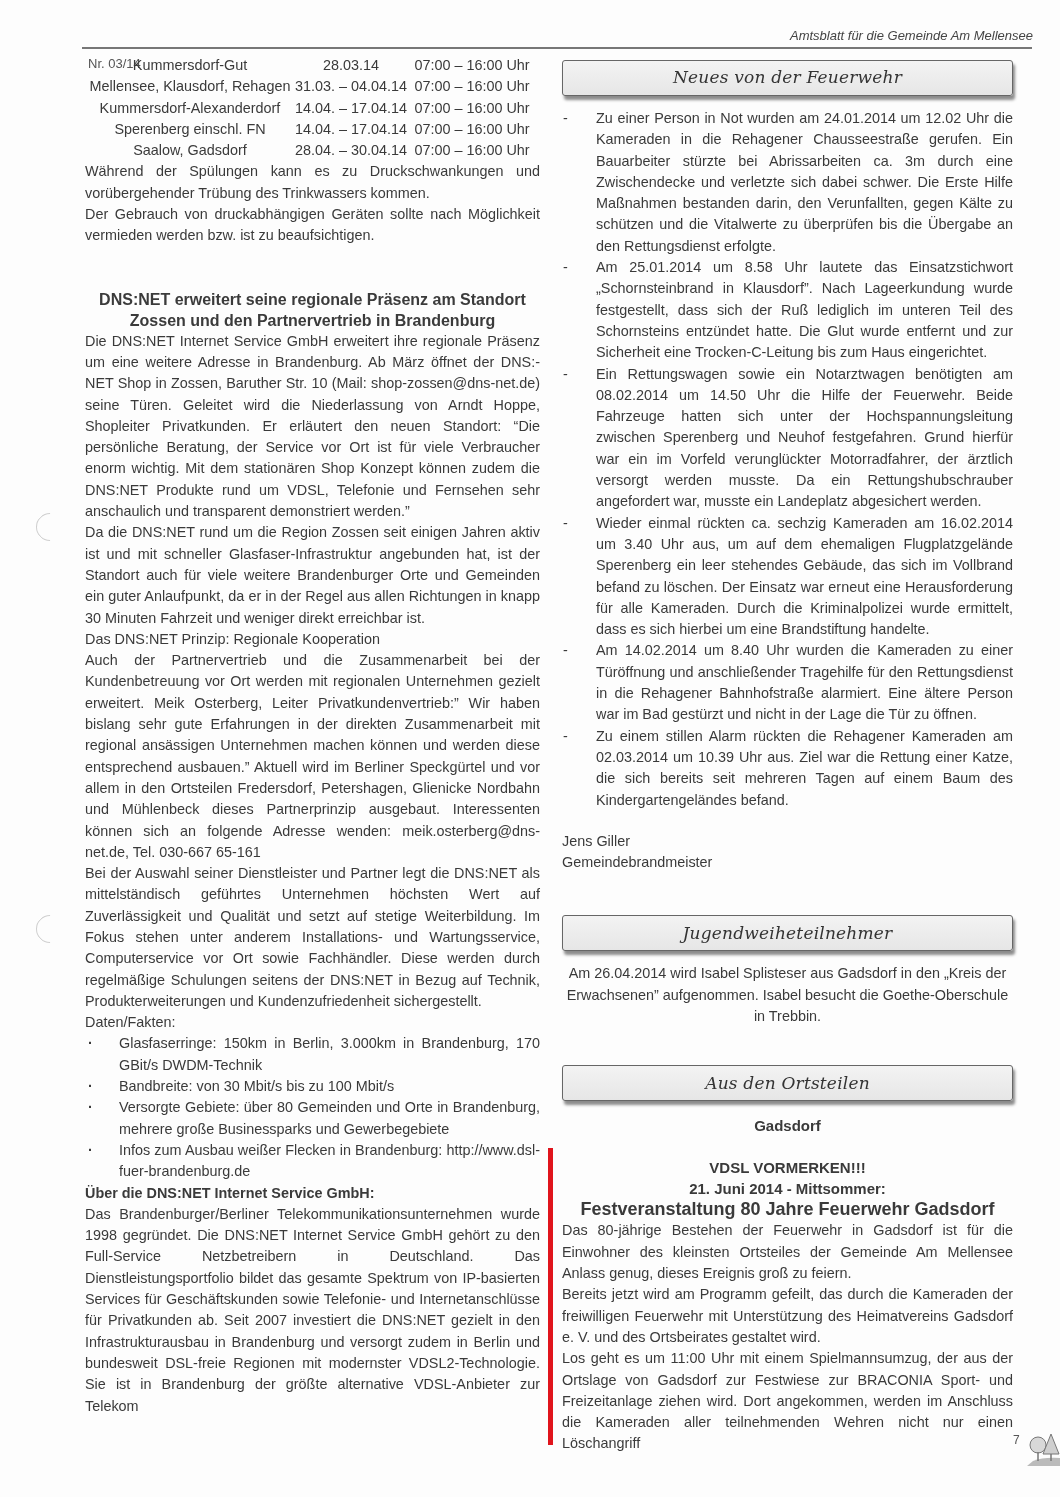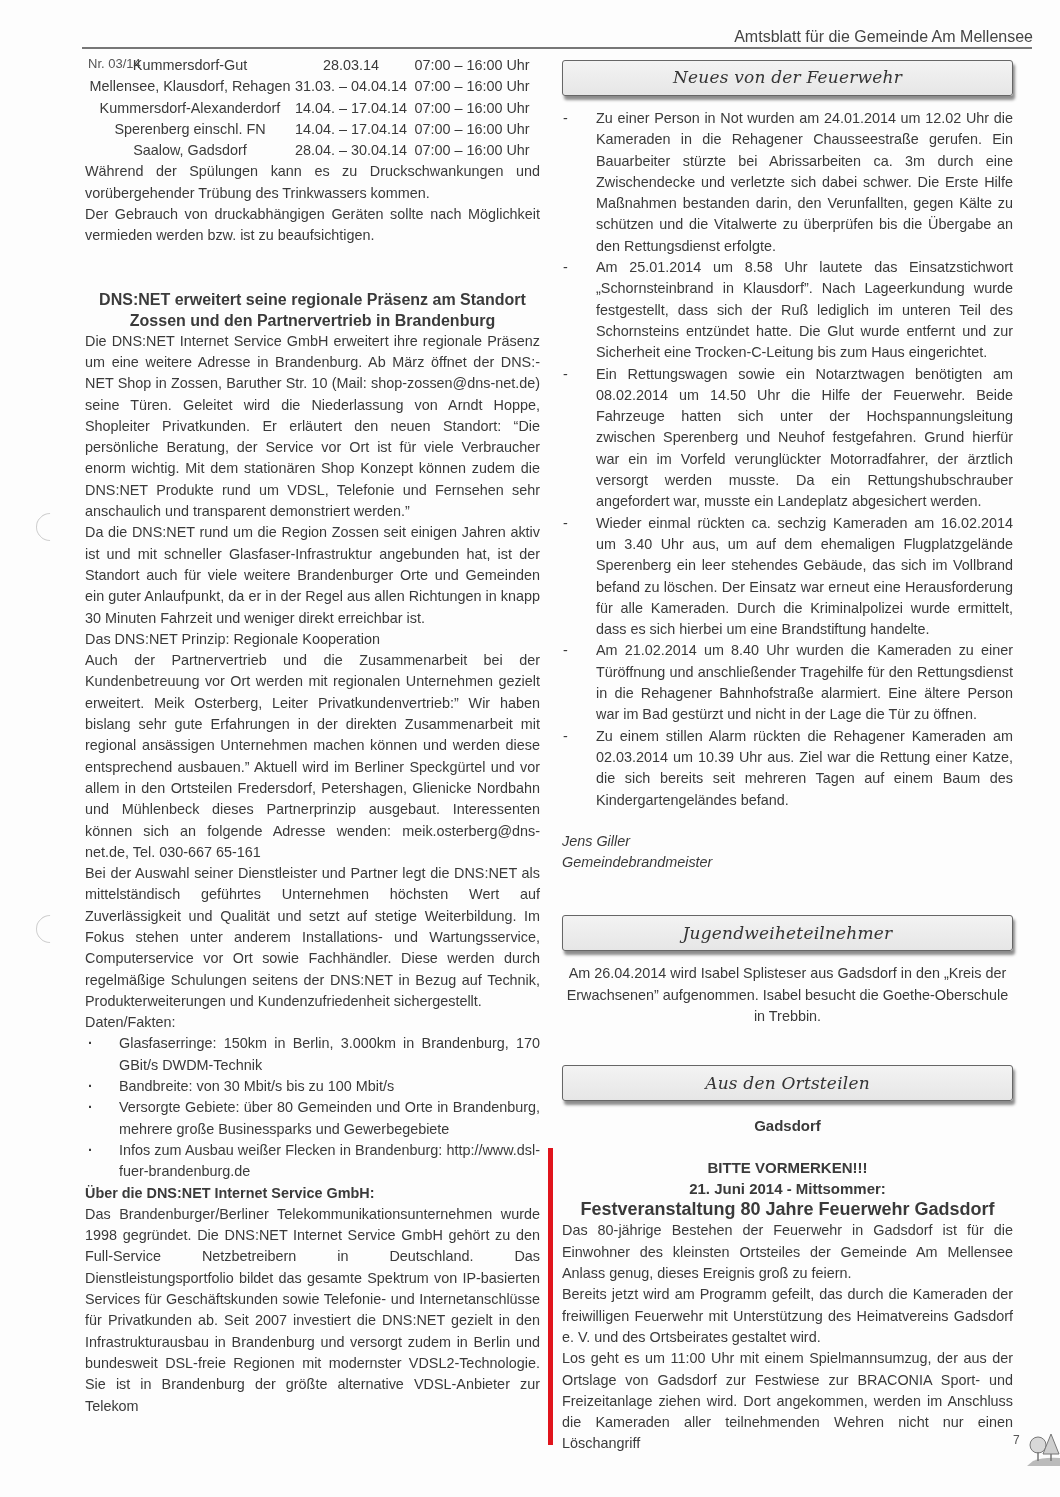--- a/index.html
+++ b/index.html
@@ -1,39 +1,39 @@
 <!DOCTYPE html>
 <html><head>
 <meta charset="utf-8">
 <style>
   html, body { margin:0; padding:0; }
   body { width:1060px; height:1497px; background:#fdfdfd; position:relative; overflow:hidden;
          font-family:"Liberation Sans", "DejaVu Sans", sans-serif; color:#3a3a3a; }
   .hdr-left { position:absolute; left:88px; top:28px; font-size:13px; color:#555;margin-top:28px; }
-  .hdr-right { position:absolute; right:27px; top:28px; font-size:16px; color:#444; }
+  .hdr-right { position:absolute; right:27px; top:28px; font-size:13px; color:#444;font-style:italic; }
   .hdr-rule { position:absolute; left:82px; right:28px; top:47px; height:2px; background:#777; }
   .col { position:absolute; font-size:14.4px; line-height:21.3px; }
   .col-left { left:85px; top:55px; width:455px; }
   .col-right { left:562px; top:60px; width:451px; }
   .sched { display:grid; grid-template-columns:210px 112px 130px;text-align:center; }
   .sched span { white-space:nowrap; }
   p { margin:0; text-align:justify; }
   .h-bold { font-weight:bold; text-align:center; font-size:16px; line-height:21px; color:#3b3b3b; }
   .sub-bold { font-weight:bold; font-size:14.4px; }
   ul.dots { list-style:none; margin:0; padding:0; }
   ul.dots li { position:relative; padding-left:34px; text-align:justify; }
   ul.dots li::before { content:"·"; position:absolute; left:3px; font-weight:bold; }
   ul.dash { list-style:none; margin:0; padding:0; }
   ul.dash li { position:relative; padding-left:34px; text-align:justify; }
   ul.dash li::before { content:"-"; position:absolute; left:1px; }
   .banner { position:relative; height:34px; margin:0 0 12px 0; border:1.5px solid #666; border-radius:3px;
             background:linear-gradient(#f3f3f3,#e6e6e6); box-shadow:2px 4px 3px rgba(0,0,0,0.45);
             display:flex; align-items:center; justify-content:center; }
   .banner span { font-family:"DejaVu Serif", serif; font-style:italic; font-size:17px; color:#333; letter-spacing:0.2px; }
-  .sig { font-style:italic; }
+  .sig { }
   .center-bold { text-align:center; font-weight:bold; }
   .red-bar { position:absolute; left:548px; top:1148px; width:5px; height:297px; background:#e0141c; }
   .page-num { position:absolute; left:1013px; top:1433px; font-size:12px; color:#555; }
   .tree-icon { position:absolute; left:1027px; top:1430px; width:33px; height:36px; }
   .punch { position:absolute; width:26px; height:26px; border-radius:50%; border:1.5px solid #cfcfcf;
            border-right-color:transparent; border-top-color:transparent; transform:rotate(0deg); }
 </style>
 </head>
 <body>
 
@@ -87,40 +87,40 @@
 
 <div class="col col-right">
   <div class="banner">
     <span>Neues von der Feuerwehr</span>
   </div>
   <ul class="dash">
     <li>Zu einer Person in Not wurden am 24.01.2014 um 12.02 Uhr die Kameraden in die Rehagener Chausseestraße gerufen. Ein Bauarbeiter stürzte bei Abrissarbeiten ca. 3m durch eine Zwischendecke und verletzte sich dabei schwer. Die Erste Hilfe Maßnahmen bestanden darin, den Verunfallten, gegen Kälte zu schützen und die Vitalwerte zu überprüfen bis die Übergabe an den Rettungsdienst erfolgte.</li>
     <li>Am 25.01.2014 um 8.58 Uhr lautete das Einsatzstichwort „Schornsteinbrand in Klausdorf”. Nach Lageerkundung wurde festgestellt, dass sich der Ruß lediglich im unteren Teil des Schornsteins entzündet hatte. Die Glut wurde entfernt und zur Sicherheit eine Trocken-C-Leitung bis zum Haus eingerichtet.</li>
     <li>Ein Rettungswagen sowie ein Notarztwagen benötigten am 08.02.2014 um 14.50 Uhr die Hilfe der Feuerwehr. Beide Fahrzeuge hatten sich unter der Hochspannungsleitung zwischen Sperenberg und Neuhof festgefahren. Grund hierfür war ein im Vorfeld verunglückter Motorradfahrer, der ärztlich versorgt werden musste. Da ein Rettungshubschrauber angefordert war, musste ein Landeplatz abgesichert werden.</li>
     <li>Wieder einmal rückten ca. sechzig Kameraden am 16.02.2014 um 3.40 Uhr aus, um auf dem ehemaligen Flugplatzgelände Sperenberg ein leer stehendes Gebäude, das sich im Vollbrand befand zu löschen. Der Einsatz war erneut eine Herausforderung für alle Kameraden. Durch die Kriminalpolizei wurde ermittelt, dass es sich hierbei um eine Brandstiftung handelte.</li>
-    <li>Am 21.02.2014 um 8.40 Uhr wurden die Kameraden zu einer Türöffnung und anschließender Tragehilfe für den Rettungsdienst in die Rehagener Bahnhofstraße alarmiert. Eine ältere Person war im Bad gestürzt und nicht in der Lage die Tür zu öffnen.</li>
+    <li>Am 14.02.2014 um 8.40 Uhr wurden die Kameraden zu einer Türöffnung und anschließender Tragehilfe für den Rettungsdienst in die Rehagener Bahnhofstraße alarmiert. Eine ältere Person war im Bad gestürzt und nicht in der Lage die Tür zu öffnen.</li>
     <li>Zu einem stillen Alarm rückten die Rehagener Kameraden am 02.03.2014 um 10.39 Uhr aus. Ziel war die Rettung einer Katze, die sich bereits seit mehreren Tagen auf einem Baum des Kindergartengeländes befand.</li>
   </ul>
   <div style="height:20px"></div>
   <p class="sig">Jens Giller</p>
   <p class="sig">Gemeindebrandmeister</p>
 
   <div style="height:42px"></div>
   <div class="banner" style="">
     <span>Jugendweiheteilnehmer</span>
   </div>
   <p style="text-align:center">Am 26.04.2014 wird Isabel Splisteser aus Gadsdorf in den „Kreis der Erwachsenen” aufgenommen. Isabel besucht die Goethe-Oberschule in Trebbin.</p>
 
   <div style="height:38px"></div>
   <div class="banner" style="margin-bottom:14px">
     <span>Aus den Ortsteilen</span>
   </div>
   <p class="center-bold" style="font-size:15px">Gadsdorf</p>
   <div style="height:20px"></div>
-  <p class="center-bold" style="font-size:15px">BITTE VORMERKEN!!!</p>
+  <p class="center-bold" style="font-size:15px">VDSL VORMERKEN!!!</p>
   <p class="center-bold" style="font-size:15px">21. Juni 2014 - Mittsommer:</p>
   <p class="center-bold" style="font-size:18px">Festveranstaltung 80 Jahre Feuerwehr Gadsdorf</p>
   <p>Das 80-jährige Bestehen der Feuerwehr in Gadsdorf ist für die Einwohner des kleinsten Ortsteiles der Gemeinde Am Mellensee Anlass genug, dieses Ereignis groß zu feiern.</p>
   <p>Bereits jetzt wird am Programm gefeilt, das durch die Kameraden der freiwilligen Feuerwehr mit Unterstützung des Heimatvereins Gadsdorf e. V. und des Ortsbeirates gestaltet wird.</p>
   <p>Los geht es um 11:00 Uhr mit einem Spielmannsumzug, der aus der Ortslage von Gadsdorf zur Festwiese zur BRACONIA Sport- und Freizeitanlage ziehen wird. Dort angekommen, werden im Anschluss die Kameraden aller teilnehmenden Wehren nicht nur einen Löschangriff</p>
 </div>
 
 <div class="red-bar"></div>
 
 <span class="page-num">7</span>

